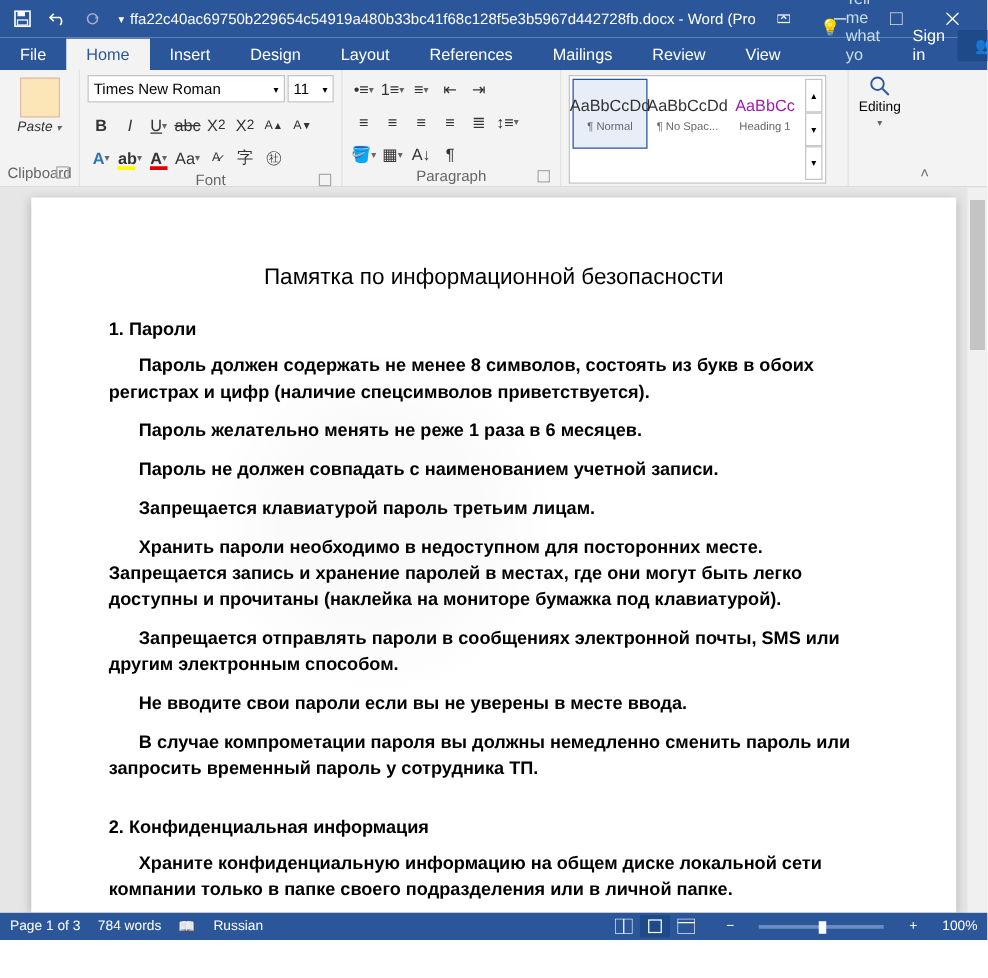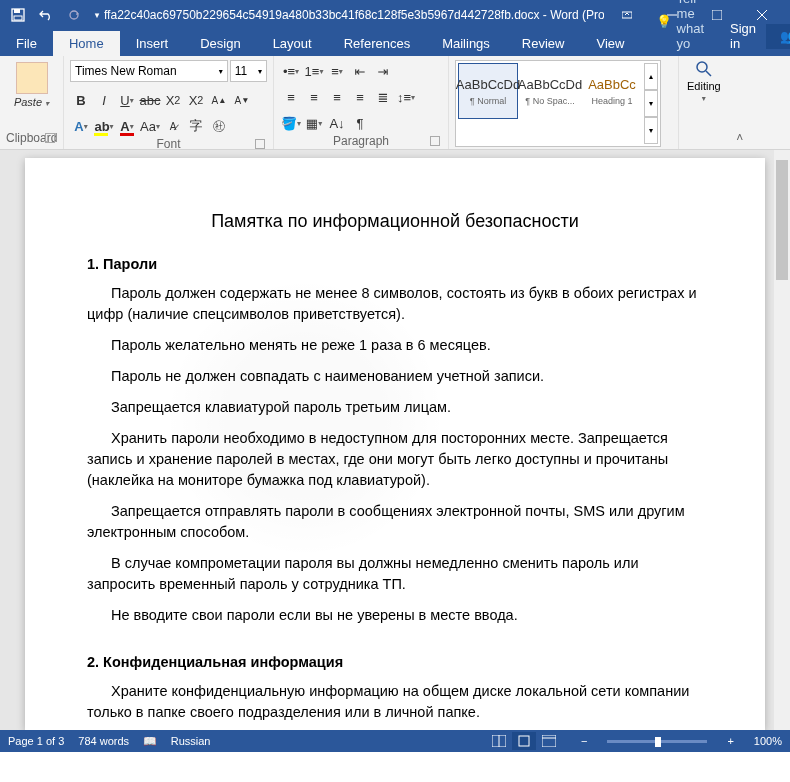--- a/index.html
+++ b/index.html
@@ -33,31 +33,31 @@
 .combo.size{width:40px;}
 .icon-row{display:flex;gap:1px;}
 .sbtn{width:22px;height:22px;display:flex;align-items:center;justify-content:center;cursor:pointer;font-size:13px;color:#333;border:1px solid transparent;}
 .font-group{width:210px;}
 .para-group{width:175px;}
 .styles-group{width:230px;}
 .style-gallery{display:flex;gap:2px;border:1px solid #c4c4c4;background:#fff;padding:2px;}
 .style-item{width:60px;height:56px;border:1px solid transparent;display:flex;flex-direction:column;align-items:center;justify-content:center;cursor:pointer;font-size:10px;}
 .style-item.sel{border-color:#2B579A;background:#e8eef8;}
 .style-preview{font-size:13px;color:#333;}
-.style-preview.blue{color:#a16207;}
+.style-preview.blue{color:#a21caf;}
 .style-name{font-size:9px;color:#666;margin-top:4px;}
 .gallery-more{width:14px;display:flex;flex-direction:column;}
 .gallery-more div{flex:1;border:1px solid #c4c4c4;display:flex;align-items:center;justify-content:center;font-size:8px;cursor:pointer;}
 .editing-group{padding:4px 8px;}
 .editing-btn{display:flex;flex-direction:column;align-items:center;cursor:pointer;gap:2px;}
 .doc-area{height:580px;background:#e6e6e6;overflow:hidden;display:flex;justify-content:center;padding-top:8px;position:relative;}
 .page{width:740px;background:#fff;box-shadow:0 2px 8px rgba(0,0,0,0.25);padding:50px 62px 20px;font-family:"Times New Roman",serif;font-size:14.5px;color:#000;line-height:1.45;}
 .doc-title{text-align:center;font-weight:normal;font-size:18px;margin-bottom:20px;}
 .doc-h{font-weight:bold;margin:16px 0 8px;}
-.doc-p{margin-bottom:10px;text-indent:24px;}
+.doc-p{margin-bottom:10px;text-indent:24px;font-weight:bold;}
 .watermark{background-image:radial-gradient(circle at 280px 260px, rgba(0,0,0,0.02) 80px, transparent 140px);}
 .scrollbar{position:absolute;right:0;top:0;width:16px;height:100%;background:#f0f0f0;}
 .scroll-thumb{position:absolute;top:10px;left:2px;width:12px;height:120px;background:#c4c4c4;cursor:pointer;}
 .statusbar{height:22px;background:#2B579A;display:flex;align-items:center;color:#fff;font-size:11px;padding:0 8px;gap:14px;}
 .statusbar .sep{flex:1;}
 .view-btns{display:flex;gap:1px;}
 .vbtn{width:24px;height:18px;display:flex;align-items:center;justify-content:center;cursor:pointer;}
 .zoom-slider{width:100px;height:3px;background:#6a8bc4;position:relative;cursor:pointer;}
 .zoom-thumb{position:absolute;left:48px;top:-3px;width:6px;height:10px;background:#fff;}
 .color-bar{display:inline-block;width:14px;height:3px;background:#d00;vertical-align:bottom;}
@@ -274,22 +274,22 @@
 <div class="doc-area">
   <div class="page watermark">
     <div class="doc-title">Памятка по информационной безопасности</div>
     <div class="doc-h">1. Пароли</div>
     <div class="doc-p">Пароль должен содержать не менее 8 символов, состоять из букв в обоих регистрах и цифр (наличие спецсимволов приветствуется).</div>
     <div class="doc-p">Пароль желательно менять не реже 1 раза в 6 месяцев.</div>
     <div class="doc-p">Пароль не должен совпадать с наименованием учетной записи.</div>
     <div class="doc-p">Запрещается клавиатурой пароль третьим лицам.</div>
     <div class="doc-p">Хранить пароли необходимо в недоступном для посторонних месте. Запрещается запись и хранение паролей в местах, где они могут быть легко доступны и прочитаны (наклейка на мониторе бумажка под клавиатурой).</div>
     <div class="doc-p">Запрещается отправлять пароли в сообщениях электронной почты, SMS или другим электронным способом.</div>
+    <div class="doc-p">Не вводите свои пароли если вы не уверены в месте ввода.</div>
     <div class="doc-p">В случае компрометации пароля вы должны немедленно сменить пароль или запросить временный пароль у сотрудника ТП.</div>
-    <div class="doc-p">Не вводите свои пароли если вы не уверены в месте ввода.</div>
     <div class="doc-h" style="margin-top:26px;">2. Конфиденциальная информация</div>
     <div class="doc-p">Храните конфиденциальную информацию на общем диске локальной сети компании только в папке своего подразделения или в личной папке.</div>
 
   </div>
   <div class="scrollbar">
     <div class="scroll-thumb"></div>
   </div>
 </div>
 
 <div class="statusbar">

